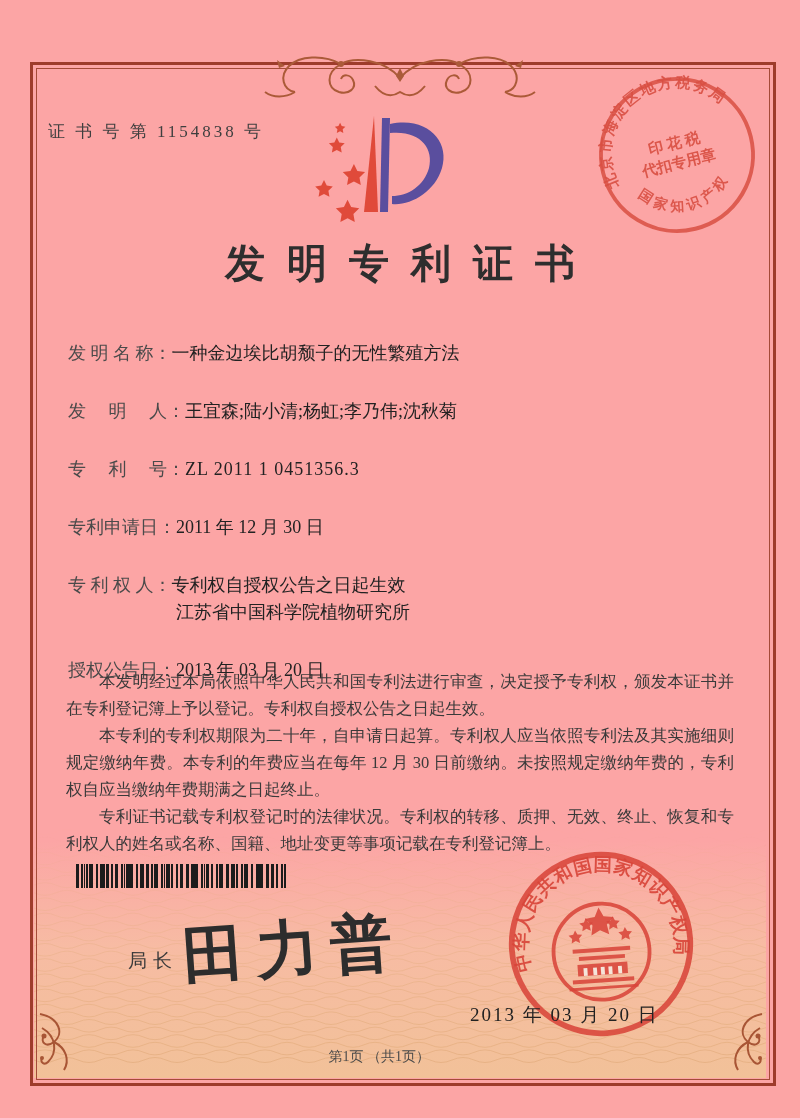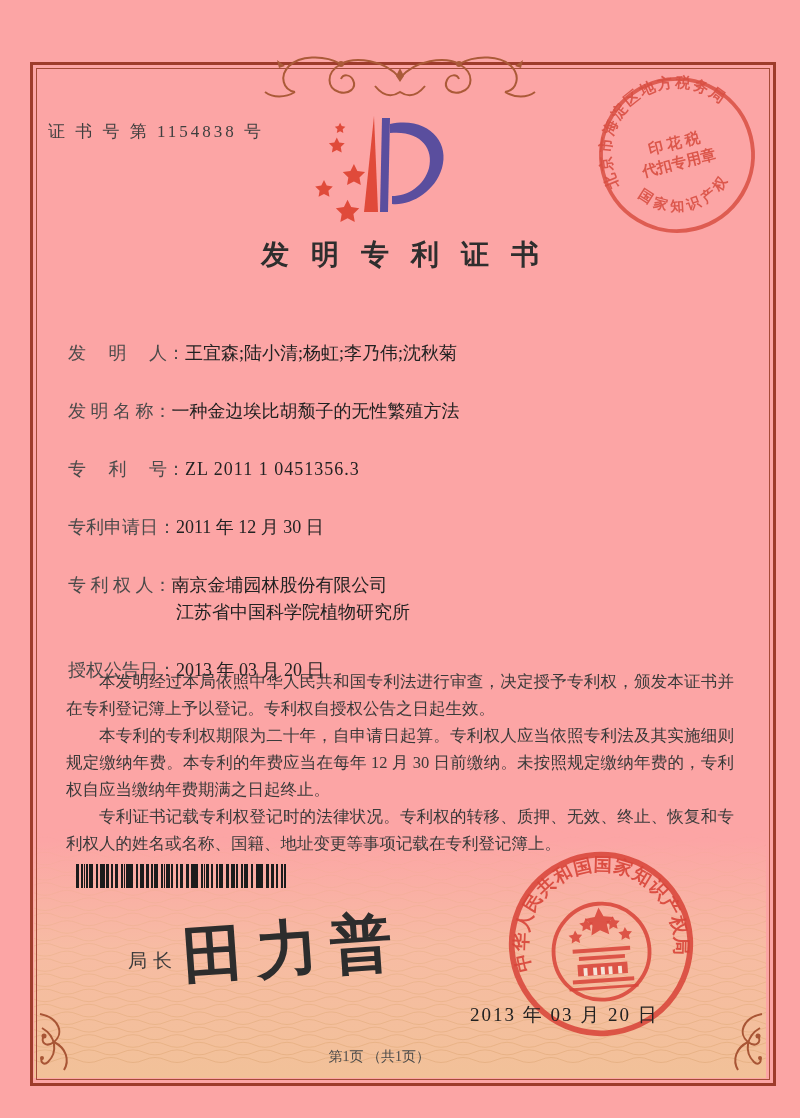--- a/index.html
+++ b/index.html
@@ -6,21 +6,21 @@
   body{font-family:"Liberation Serif","DejaVu Serif",serif;background:#e9e5d8;}
   .page{position:relative;width:800px;height:1118px;background:#fca5a5;overflow:hidden;}
   .frame{position:absolute;left:30px;top:62px;width:740px;height:1018px;border:3px solid #9e3c2b;z-index:1;}
   .frame::before{content:"";position:absolute;inset:3px;border:1px solid #a54b38;}
   .waves-bg{position:absolute;left:34px;top:840px;width:732px;height:238px;
     background:linear-gradient(to bottom, rgba(246,221,192,0), rgba(243,206,162,0.55) 45%, rgba(240,198,150,0.85));z-index:0;}
   #waves{position:absolute;left:34px;top:718px;width:732px;height:360px;z-index:0;}
   .cert-no{position:absolute;left:48px;top:120px;font-size:17px;color:#3f3f3f;letter-spacing:3px;z-index:2;}
   .logo{position:absolute;left:308px;top:100px;z-index:2;}
   .tax-stamp{position:absolute;left:592px;top:70px;z-index:3;transform:rotate(-14deg);opacity:.9;}
-  .title{position:absolute;left:0;top:236px;width:800px;text-align:center;font-size:28px;font-weight:600;
+  .title{position:absolute;left:0;top:236px;width:800px;text-align:center;font-size:40px;font-weight:600;
     color:#2e2e2e;letter-spacing:22px;padding-left:22px;box-sizing:border-box;z-index:2;}
   .fields{position:absolute;left:68px;top:340px;width:664px;z-index:2;font-size:18px;color:#333;}
   .frow{margin-bottom:31px;line-height:27px;white-space:nowrap;}
   .frow .lab{color:#4a4a4a;}
   .frow .val{color:#222;}
   .val.num{letter-spacing:1px;text-align:right;}
   .second-line{margin-left:108px;line-height:27px;margin-top:-26px;margin-bottom:31px;color:#222;}
   .paras{position:absolute;left:66px;top:668px;width:668px;z-index:2;font-size:16.5px;line-height:27px;
     color:#3a3a3a;text-align:justify;}
   .para{text-indent:2em;margin:0;}
@@ -166,33 +166,33 @@
       <textPath href="#taxBottom" startOffset="4">国家知识产权局</textPath>
     </text>
     <text x="85" y="78" text-anchor="middle" font-size="15" font-weight="bold" fill="rgba(213,70,56,0.92)">印 花 税</text>
     <text x="85" y="98" text-anchor="middle" font-size="15" font-weight="bold" fill="rgba(213,70,56,0.92)">代扣专用章</text>
   </svg>
 
   <div class="title">发明专利证书</div>
 
   <div class="fields">
     <div class="frow">
+      <span class="lab">发 明 名 称：</span><span class="val">一种金边埃比胡颓子的无性繁殖方法</span>
+    </div>
+    <div class="frow">
       <span class="lab">发　 明　 人：</span><span class="val">王宜森;陆小清;杨虹;李乃伟;沈秋菊</span>
     </div>
     <div class="frow">
-      <span class="lab">发 明 名 称：</span><span class="val">一种金边埃比胡颓子的无性繁殖方法</span>
-    </div>
-    <div class="frow">
       <span class="lab">专　 利　 号：</span><span class="val num">ZL 2011 1 0451356.3</span>
     </div>
     <div class="frow">
       <span class="lab">专利申请日：</span><span class="val">2011 年 12 月 30 日</span>
     </div>
     <div class="frow" style="margin-bottom:0;">
-      <span class="lab">专 利 权 人：</span><span class="val">南京金埔园林股份有限公司</span>
+      <span class="lab">专 利 权 人：</span><span class="val">专利权自授权公告之日起生效</span>
     </div>
     <div class="second-line" style="margin-top:0;">江苏省中国科学院植物研究所</div>
     <div class="frow">
       <span class="lab">授权公告日：</span><span class="val">2013 年 03 月 20 日</span>
     </div>
   </div>
 
   <div class="paras">
     <p class="para">本发明经过本局依照中华人民共和国专利法进行审查，决定授予专利权，颁发本证书并在专利登记簿上予以登记。专利权自授权公告之日起生效。</p>
     <p class="para">本专利的专利权期限为二十年，自申请日起算。专利权人应当依照专利法及其实施细则规定缴纳年费。本专利的年费应当在每年 12 月 30 日前缴纳。未按照规定缴纳年费的，专利权自应当缴纳年费期满之日起终止。</p>

